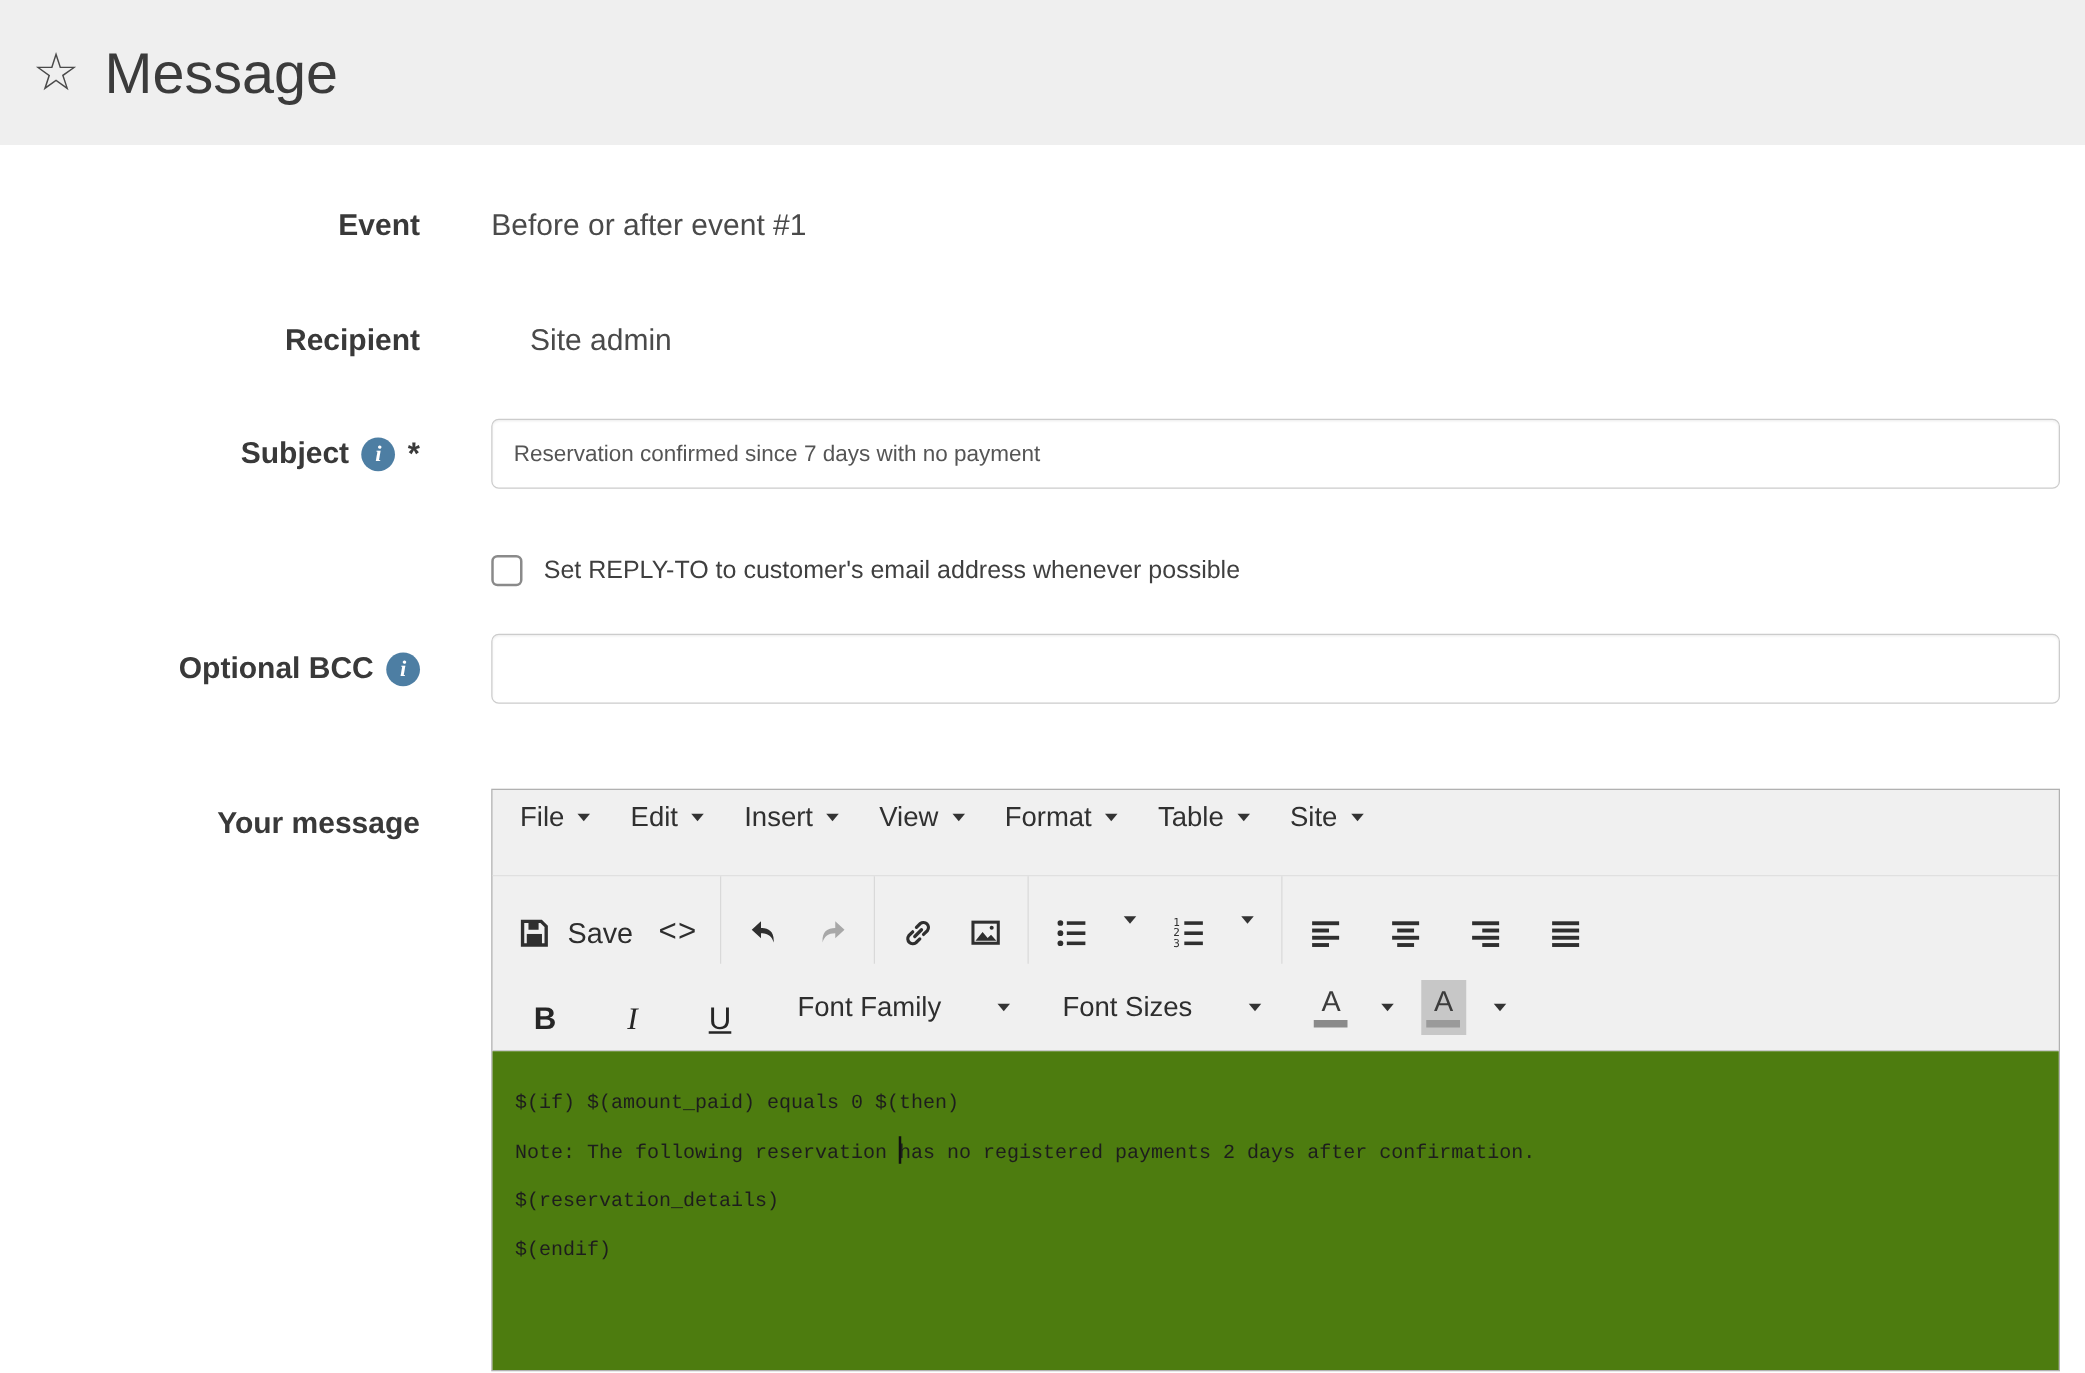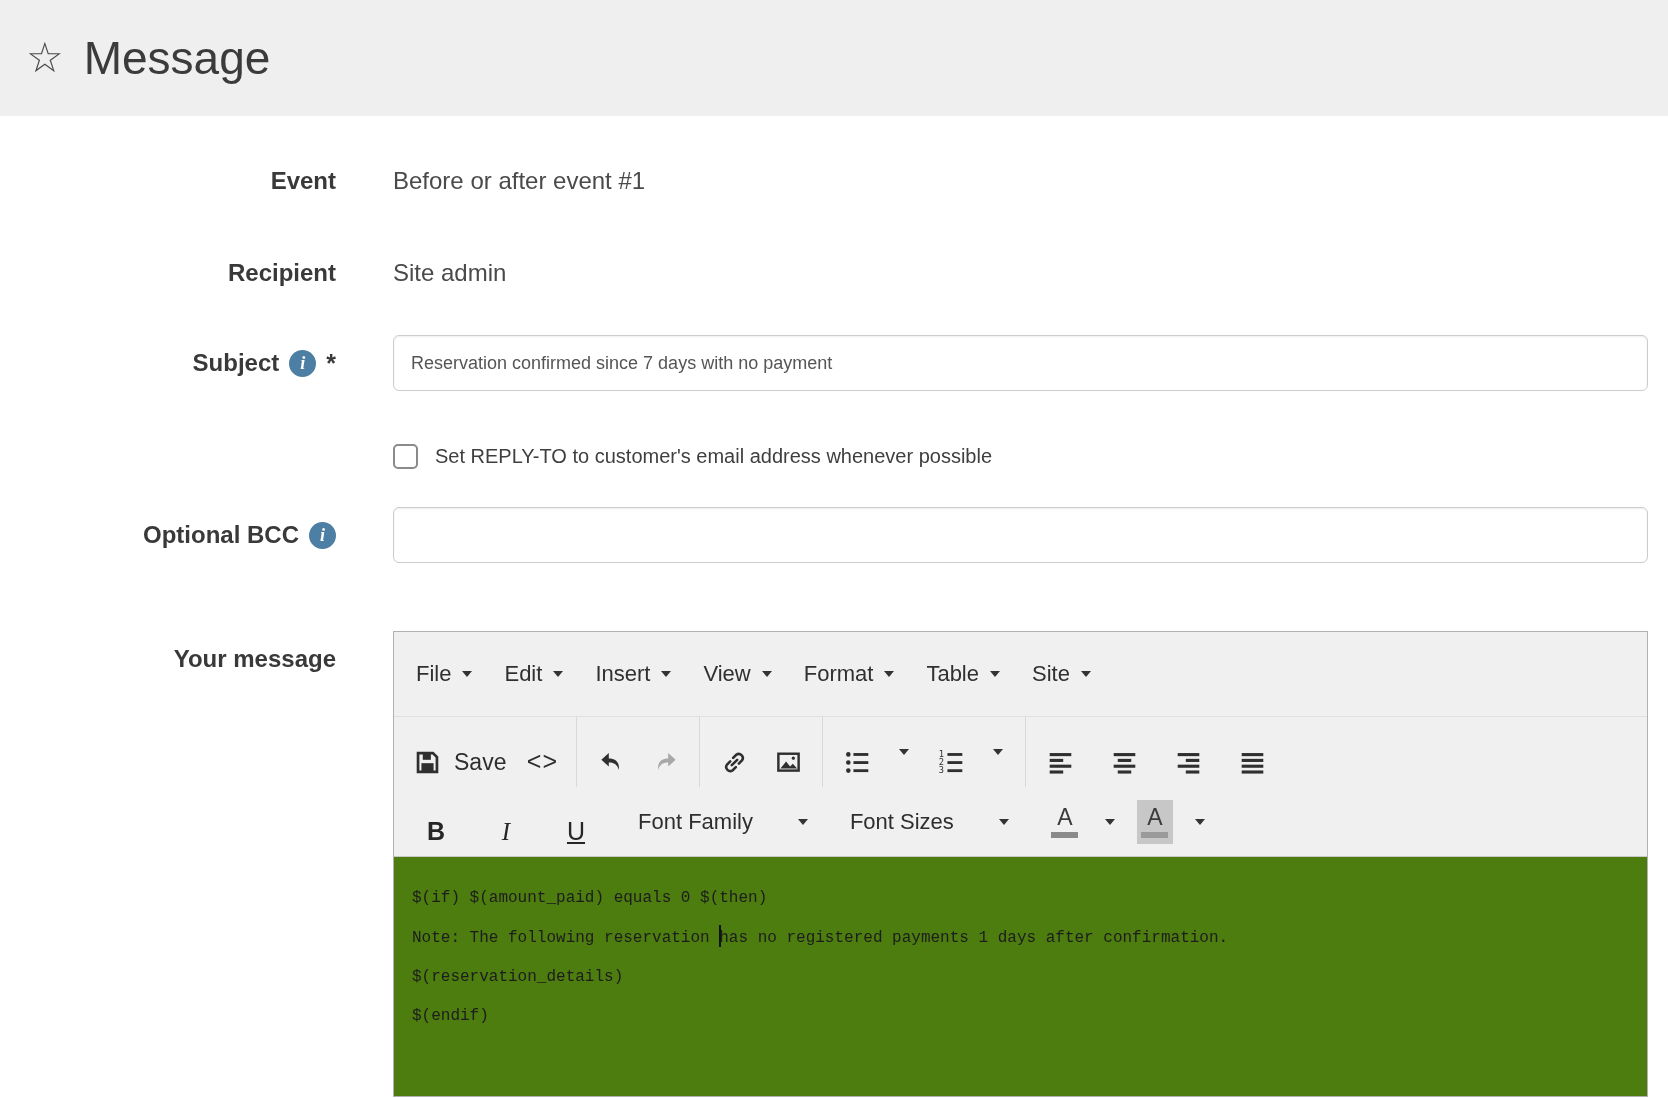--- a/index.html
+++ b/index.html
@@ -18,21 +18,21 @@
   .star-icon { font-size:42px; color:#4a4a4a; line-height:1; }
   
   .form { padding-top:50px; }
   .row { display:flex; align-items:center; }
   .label-col {
     width:336px; flex:0 0 336px; display:flex; justify-content:flex-end;
     align-items:center; gap:10px; font-weight:bold; font-size:24px; color:#393939;
   }
   .value-col { flex:1; margin-left:57px; margin-right:20px; font-size:24px; color:#4a4a4a; }
   .row-event { height:30px; margin-bottom:62px; }
-  .row-recipient { height:30px; margin-bottom:47px; }
+  .row-recipient { height:30px; margin-bottom:47px;gap:31px; }
   .row-subject { margin-bottom:52px; }
   .row-checkbox { height:26px; margin-bottom:38px; }
   .row-bcc { margin-bottom:68px; }
   .row-editor { align-items:flex-start; }
   .row-editor .label-col { padding-top:14px; }
   .text-input {
     width:100%; height:56px; border:1px solid #ccc; border-radius:6px;
     padding:0 17px; font-size:18px; color:#555; background:#fff;
     font-family:"Liberation Sans", sans-serif;
     box-shadow:inset 0 1px 2px rgba(0,0,0,.07); outline:none;
@@ -45,21 +45,21 @@
   }
   .required-marker { font-weight:bold; font-size:25px; color:#3a3a3a; }
   .checkbox-wrap { display:flex; align-items:center; gap:17px; cursor:default; }
   .checkbox {
     appearance:none; -webkit-appearance:none; width:25px; height:25px; margin:0;
     border:2px solid #8a8a8a; border-radius:5px; background:#fff;
   }
   .checkbox-label { font-size:20px; color:#3f3f3f; }
   
   .editor { border:1px solid #b1b1b1; height:466px; display:flex; flex-direction:column; background:#f0f0f0; }
-  .menubar { height:85px; display:flex; align-items:center; padding:0 6px;
+  .menubar { height:69px; display:flex; align-items:flex-start; padding:0 6px;
     border-bottom:1px solid #e0e0e0; }
   .menu-item { display:flex; align-items:center; gap:11px; padding:0 16px; height:44px;
     font-size:22px; color:#303030; background:transparent; border:0;
     font-family:"Liberation Sans", sans-serif; cursor:pointer; }
   .caret { width:0; height:0; border-left:5px solid transparent;
     border-right:5px solid transparent; border-top:6px solid #333; }
   .toolbar { display:flex; flex-direction:column; }
   .tb-row { display:flex; align-items:stretch; height:70px; padding:0 4px; }
   .tb-row2 { border-bottom:1px solid #c9c9c9; }
   .tb-group { display:flex; align-items:center; padding:0 10px; gap:6px; }
@@ -343,21 +343,21 @@
               </button>
               <button class="caret-btn">
                 <span class="caret"></span>
               </button>
             </div>
           </div>
         </div>
 
         <div class="editor-content">
           <p>$(if) $(amount_paid) equals 0 $(then)</p>
-          <p><span>Note: The following reservation </span><span class="text-cursor"></span><span>has no registered payments 1 days after confirmation.</span></p>
+          <p><span>Note: The following reservation </span><span class="text-cursor"></span><span>has no registered payments 2 days after confirmation.</span></p>
           <p>$(reservation_details)</p>
           <p>$(endif)</p>
         </div>
 
       </div>
     </div>
   </div>
 
 </main>
 

